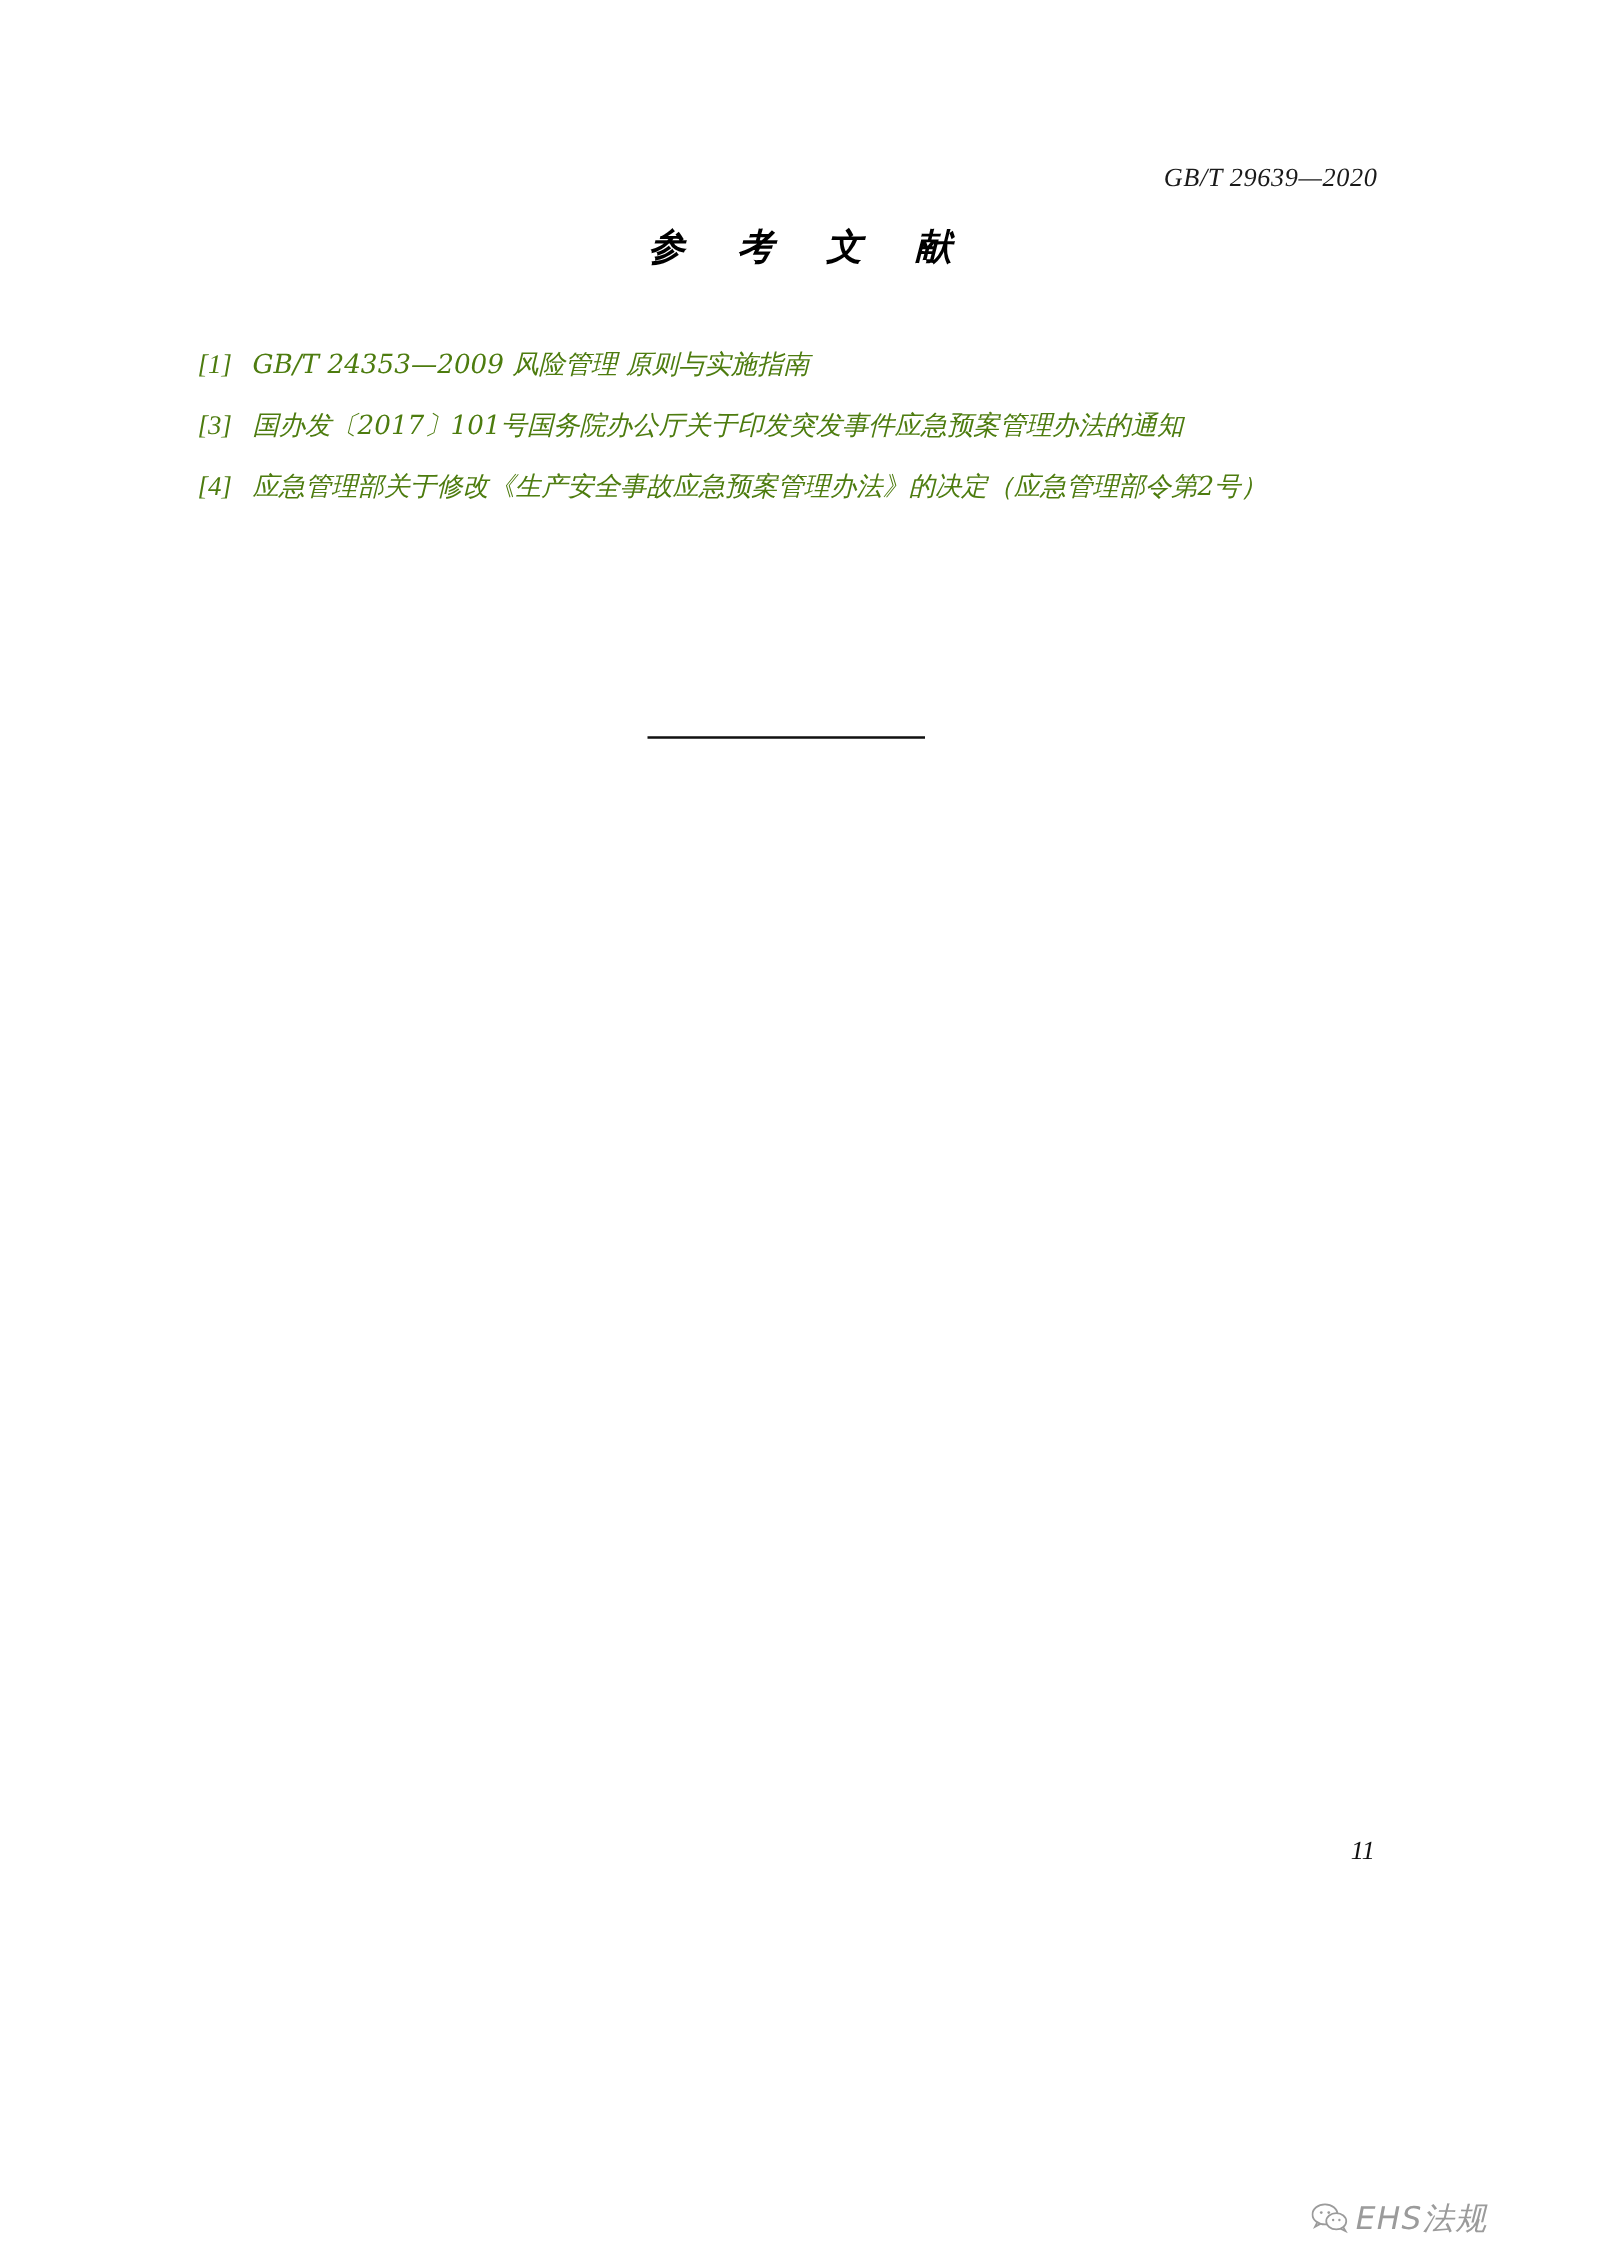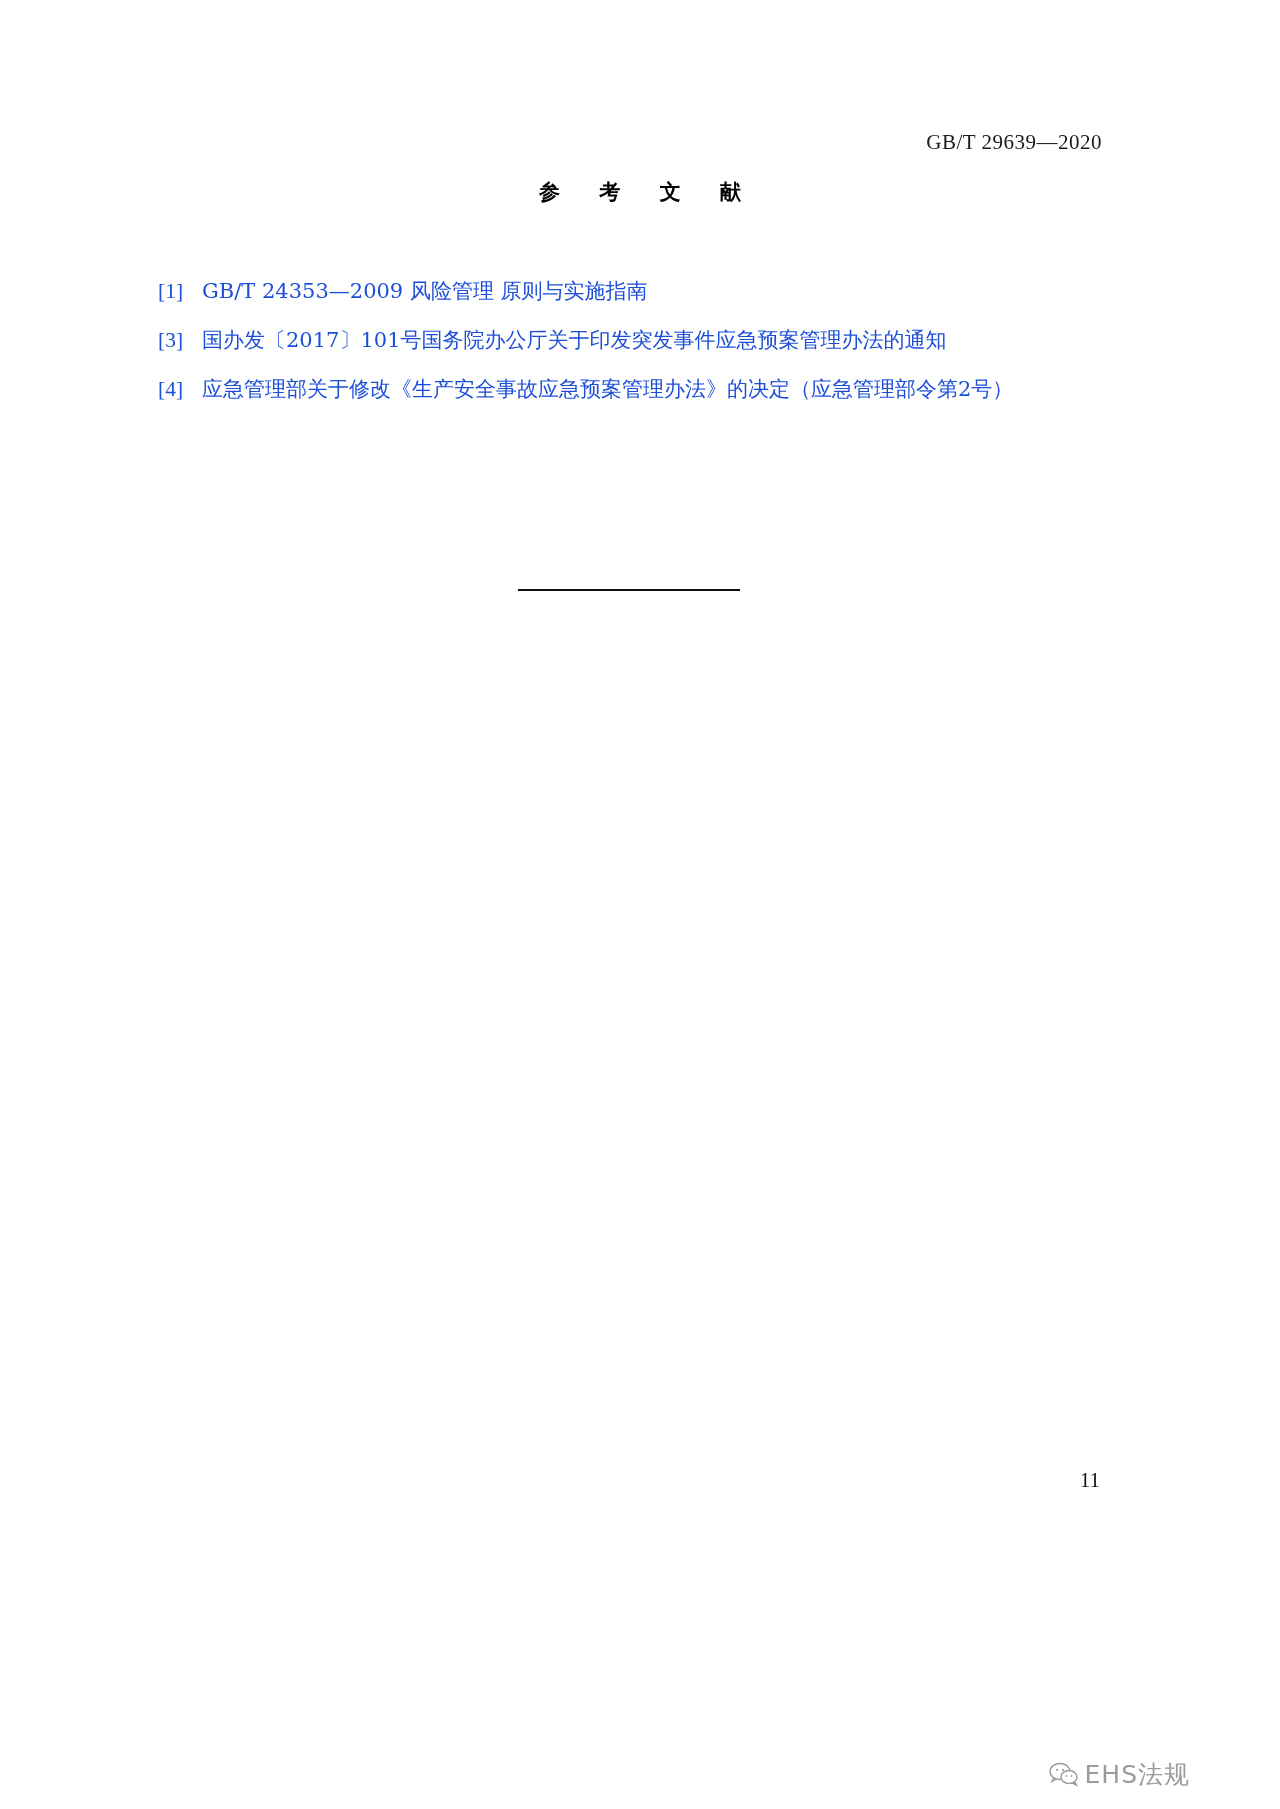--- a/index.html
+++ b/index.html
@@ -13,53 +13,54 @@
     font-family: "Liberation Serif", serif;
     color: #111111;
     position: relative;
     overflow: hidden;
   }
   .page {
     position: relative;
     width: 1260px;
     height: 1809px;
     box-sizing: border-box;
+    font-style: italic;
   }
   .header-std {
     position: absolute;
     top: 130px;
     right: 158px;
     font-size: 21px;
     letter-spacing: 0.5px;
     color: #1a1a1a;
     font-family: "Liberation Serif", serif;
   }
   .doc-title {
     position: absolute;
     top: 178px;
     left: 0;
     width: 1280px;
     text-align: center;
-    font-size: 21px;
+    font-size: 29px;
     font-weight: bold;
     letter-spacing: 16px;
     text-indent: 16px;
     font-family: "DejaVu Serif", serif;
     color: #000000;
   }
   .ref-list {
     position: absolute;
     top: 272px;
     left: 158px;
     width: 970px;
   }
   .ref-item {
     font-size: 21.5px;
     line-height: 39px;
-    color: #1d4ed8;
+    color: #4d7c0f;
     margin-bottom: 10px;
     text-indent: 0;
     position: relative;
     padding-left: 0;
   }
   .ref-item .marker {
     display: inline-block;
     width: 44px;
     text-align: left;
   }

